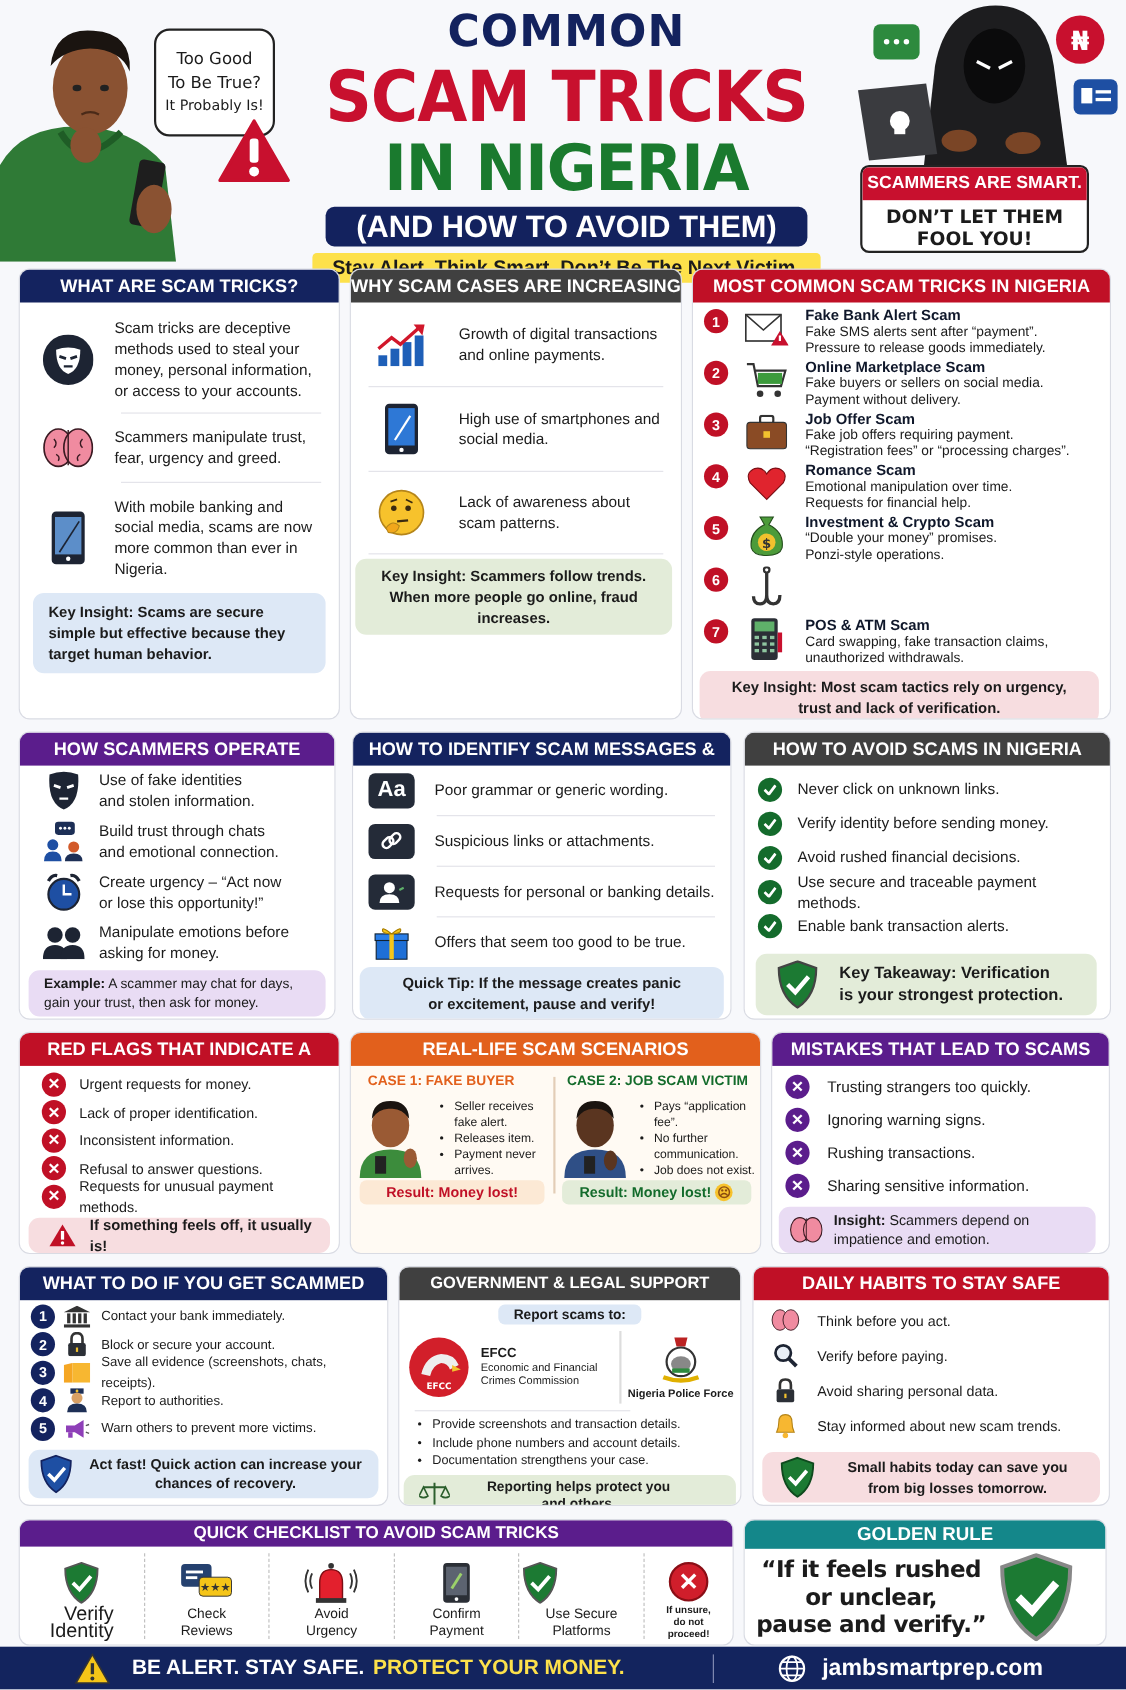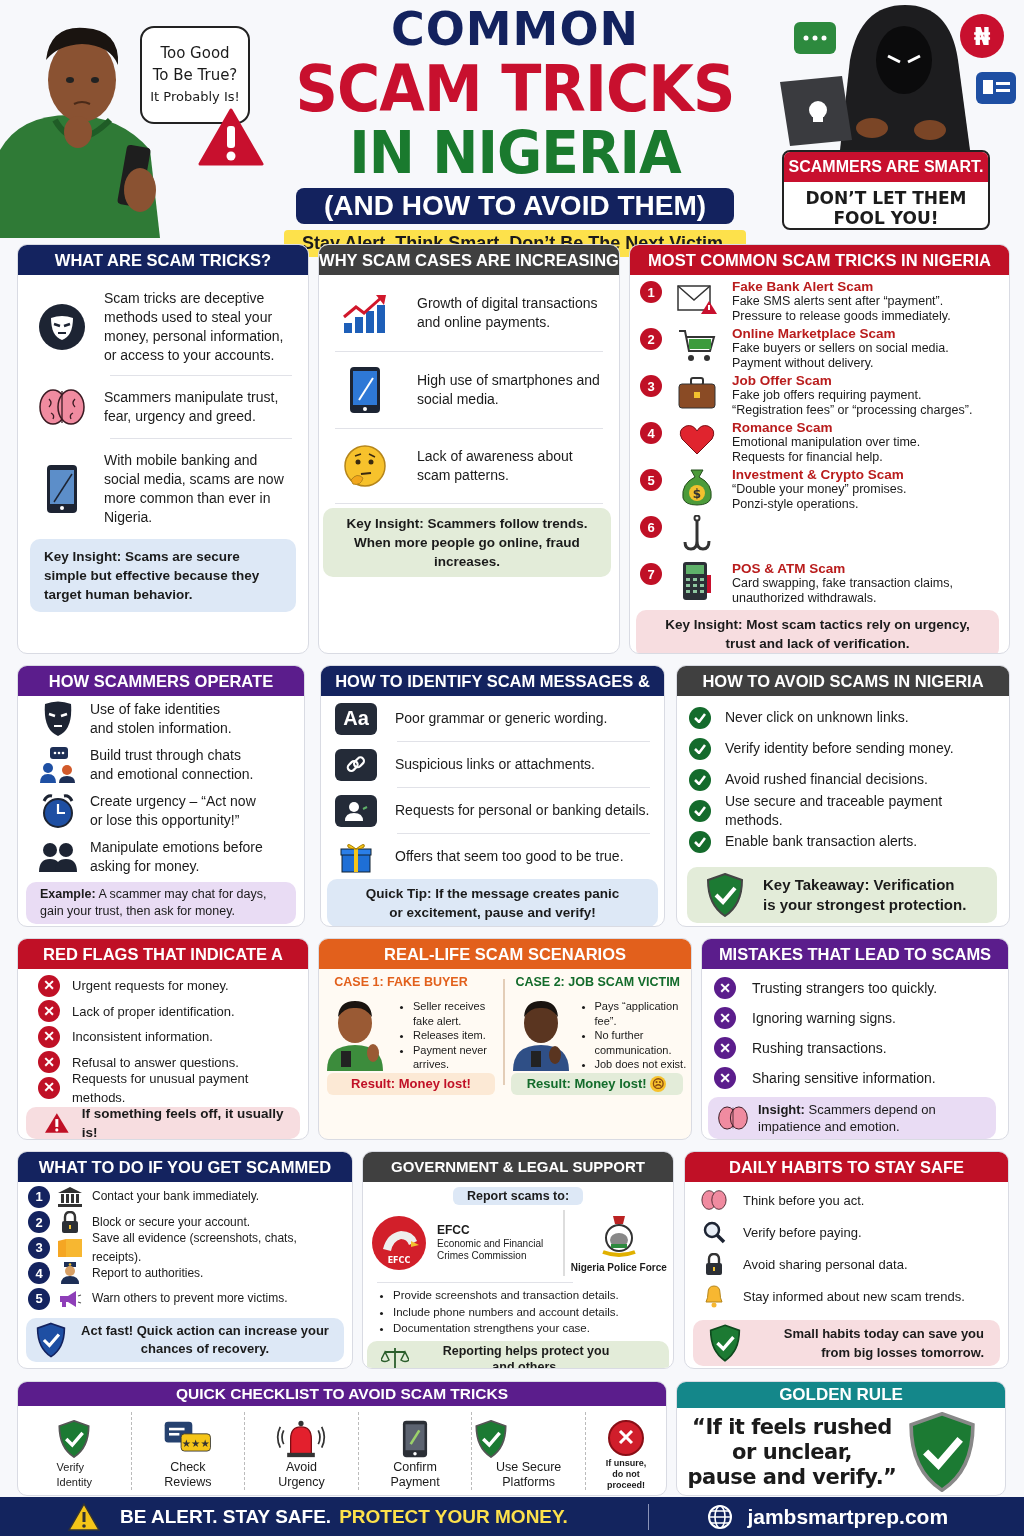--- a/index.html
+++ b/index.html
@@ -5,21 +5,21 @@
 *{box-sizing:border-box;margin:0;padding:0}
 body{width:1024px;height:1536px;background:#f7f8fb;font-family:"Liberation Sans",sans-serif;color:#1b1b1b;position:relative;overflow:hidden}
 .abs{position:absolute}
 
 .hero-left{left:0;top:0;width:280px;height:238px}
 .person{position:absolute;left:0;top:20px;width:200px;height:218px}
 .bubble{position:absolute;left:140px;top:26px;width:110px;height:98px;background:#fff;border:2px solid #222;border-radius:14px;display:flex;flex-direction:column;align-items:center;justify-content:center;font-size:15px;line-height:22px;text-align:center;font-family:"DejaVu Sans",sans-serif}
 .bubble .small{font-size:13px}
 .warn-tri{position:absolute;left:198px;top:108px}
 .title-wrap{left:260px;top:0;width:510px;text-align:center}
-.t1{font-family:"DejaVu Sans",sans-serif;font-weight:bold;font-size:46px;color:#13225e;letter-spacing:1px;line-height:54px;margin-top:2px}
+.t1{font-family:"DejaVu Sans",sans-serif;font-weight:bold;font-size:40px;color:#13225e;letter-spacing:1px;line-height:54px;margin-top:2px}
 .t2{font-family:"DejaVu Sans",sans-serif;font-weight:bold;font-size:64px;color:#c8102e;line-height:66px;letter-spacing:-1px;transform:scaleX(.92)}
 .t3{font-family:"DejaVu Sans",sans-serif;font-weight:bold;font-size:58px;color:#1a7a2e;line-height:62px;letter-spacing:-1px;transform:scaleX(.95)}
 .t4{display:inline-block;margin-top:4px;background:#13225e;color:#fff;font-weight:bold;font-size:28px;padding:2px 28px;border-radius:8px;letter-spacing:0}
 .t5{display:inline-block;margin-top:6px;background:#fde14b;color:#1b1b1b;font-weight:bold;font-size:18px;padding:3px 18px;border-radius:4px}
 .hero-right{left:780px;top:0;width:244px;height:238px}
 .hacker{position:absolute;left:0;top:0;width:240px;height:150px}
 .smart-box{position:absolute;left:2px;top:150px;width:208px;height:80px;border:2px solid #222;border-radius:8px;background:#fff;overflow:hidden;text-align:center}
 .smart-box .top{background:#c8102e;color:#fff;font-weight:bold;font-size:16px;height:30px;line-height:30px}
 .smart-box .bot{font-weight:bold;font-size:17px;line-height:20px;padding-top:6px;font-family:"DejaVu Sans",sans-serif}
 
@@ -27,21 +27,21 @@
 .card-h{height:30px;line-height:30px;color:#fff;font-weight:bold;font-size:16.5px;text-align:center;letter-spacing:0}
 .navy{background:#14235f}.green{background:#404040}.red{background:#c01026}.purple{background:#5b1d8c}.orange{background:#e2601c}.teal{background:#14878a}
 .row{display:flex;align-items:center;font-size:14px;line-height:19px}
 .ico{flex:none;display:flex;align-items:center;justify-content:center}
 .sep{border-top:1.5px solid #e1e2e8}
 .note{border-radius:10px;font-weight:bold;font-size:13.5px;line-height:19px}
 .bl{background:#dde8f6}.gl{background:#e3ecd9}.rl{background:#f7dde0}.pl{background:#e9dcf4}.yl{background:#fbefcc}
 .num{width:22px;height:22px;border-radius:50%;color:#fff;font-weight:bold;font-size:13px;display:flex;align-items:center;justify-content:center;flex:none}
 .chk{width:22px;height:22px;border-radius:50%;background:#146b2c;display:flex;align-items:center;justify-content:center;flex:none}
 .xc{width:22px;height:22px;border-radius:50%;display:flex;align-items:center;justify-content:center;flex:none;color:#fff;font-weight:bold;font-size:14px}
-.red-t{color:#b91c1c;font-weight:bold}
+.red-t{color:#0f172a;font-weight:bold}
 .footer{left:0;top:1497px;width:1024px;height:39px;background:#13245e;display:flex;align-items:center;color:#fff;font-weight:bold;font-size:19px}
 </style>
 </head>
 <body>
 
 <div class="abs hero-left">
   <svg class="person" viewBox="0 0 200 218">
     <path d="M0 218 L0 130 Q20 95 70 95 Q120 95 150 130 L160 218 Z" fill="#2f7a36"></path>
     <path d="M55 100 Q75 135 110 100" fill="none" stroke="#1f5c26" stroke-width="6"></path>
     <ellipse cx="82" cy="60" rx="34" ry="42" fill="#8a5232"></ellipse>
@@ -729,33 +729,33 @@
         <div style="padding-left:14px">Stay informed about new scam trends.</div>
       </div>
   </div>
   <div class="note rl" style="margin:8px 8px 0 8px;height:46px;display:flex;align-items:center;font-size:13px;line-height:19px">
     <div style="width:64px;display:flex;justify-content:center">
         <svg width="32" height="38" viewBox="0 0 38 44">
           <path d="M19 1 L36 7 Q36 32 19 43 Q2 32 2 7Z" fill="#1c7a33" stroke="#0f4a1e" stroke-width="2"></path>
           <path d="M10 22 L17 29 L29 15" stroke="#fff" stroke-width="4" fill="none"></path>
         </svg>
       </div>
-    <div style="flex:1;text-align:right;padding-right:16px"><span>Small habits today can save you</span><br><span>from big losses tomorrow.</span></div>
+    <div style="flex:1;text-align:center;padding-right:16px"><span>Small habits today can save you</span><br><span>from big losses tomorrow.</span></div>
   </div>
 </div>
 
 <div class="card" style="left:17px;top:1381px;width:650px;height:115px">
   <div class="card-h purple" style="height:24px;line-height:24px;font-size:15.5px">QUICK CHECKLIST TO AVOID SCAM TRICKS</div>
   <div style="display:flex;height:90px">
     <div style="flex:1;display:flex;flex-direction:column;align-items:center;padding-top:8px;border-right:1.5px dashed #bbb;margin:6px 0">
       <svg width="38" height="44" viewBox="0 0 38 44">
           <path d="M19 1 L36 7 Q36 32 19 43 Q2 32 2 7Z" fill="#1c7a33" stroke="#555" stroke-width="2"></path>
           <path d="M10 22 L17 29 L29 15" stroke="#fff" stroke-width="4" fill="none"></path>
         </svg>
-      <div style="font-size:11px;line-height:15px;text-align:left;margin-top:2px"><span>Verify</span><br><span>Identity</span></div>
+      <div style="font-size:18px;line-height:15px;text-align:right;margin-top:2px"><span>Verify</span><br><span>Identity</span></div>
     </div>
     <div style="flex:1;display:flex;flex-direction:column;align-items:center;padding-top:8px;border-right:1.5px dashed #bbb;margin:6px 0">
       <svg width="56" height="44" viewBox="0 0 56 44">
           <rect x="1" y="2" width="32" height="24" rx="4" fill="#25416f"></rect>
           <rect x="6" y="9" width="18" height="3" fill="#fff"></rect>
           <rect x="6" y="15" width="12" height="3" fill="#fff"></rect>
           <rect x="20" y="16" width="34" height="20" rx="4" fill="#f5c518" stroke="#333"></rect>
           <text x="37" y="31" font-size="12" text-anchor="middle" fill="#333" font-family="DejaVu Sans, sans-serif">★★★</text>
         </svg>
       <div style="font-size:12.5px;line-height:15px;text-align:center;margin-top:2px"><span>Check</span><br><span>Reviews</span></div>

